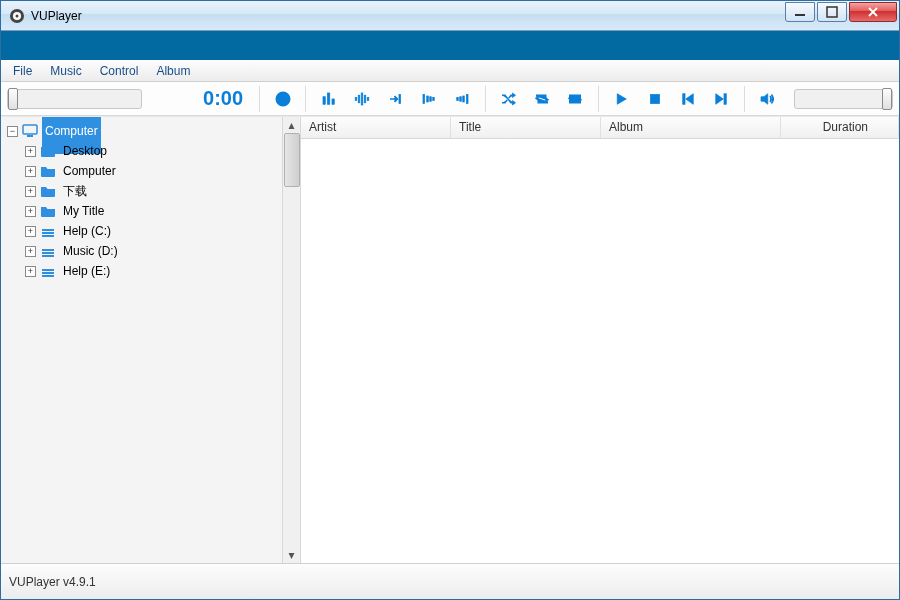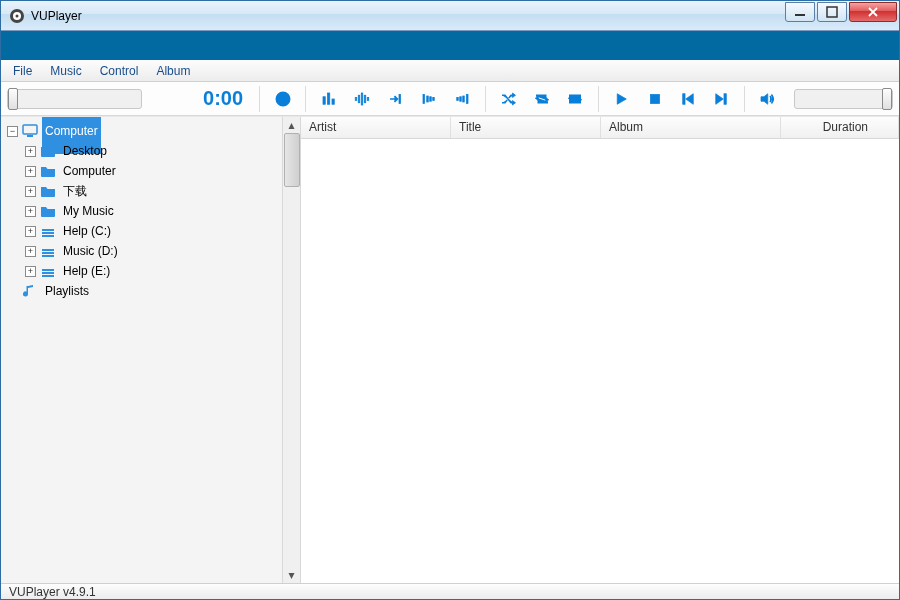--- a/index.html
+++ b/index.html
@@ -43,21 +43,21 @@
   
   .list-pane { flex:1; display:flex; flex-direction:column; background:#fff; }
   .list-header { height:22px; display:flex; border-bottom:1px solid #d8d8d8; background:linear-gradient(to bottom,#fdfdfd,#f0f0f0); }
   .col { border-right:1px solid #e0e0e0; padding:3px 8px; color:#333; }
   .col.artist { width:150px; }
   .col.title  { width:150px; }
   .col.album  { width:180px; }
   .col.duration { flex:1; text-align:right; padding-right:30px; }
   .list-body { flex:1; }
   
-  .statusbar { height:16px; border-top:1px solid #d0d0d0; background:linear-gradient(to bottom,#fdfdfd,#ececec); display:flex; align-items:center; padding:0 8px; color:#333; }
+  .statusbar { height:36px; border-top:1px solid #d0d0d0; background:linear-gradient(to bottom,#fdfdfd,#ececec); display:flex; align-items:center; padding:0 8px; color:#333; }
   .blue { fill:#0a7fd9; stroke:#0a7fd9; }
 </style>
 </head>
 <body>
 
 <div class="window">
 
   <div class="titlebar">
     <span class="app-icon">
       <svg viewBox="0 0 16 16">
@@ -246,21 +246,21 @@
               </span>
               <span class="label">下载</span>
             </div>
             <div class="tree-row depth1">
               <span class="expander">+</span>
               <span class="ico">
                 <svg viewBox="0 0 16 16">
                   <path d="M1 4 h5 l1.5 2 H15 v7 a1 1 0 0 1 -1 1 H2 a1 1 0 0 1 -1 -1 Z" class="folder-fill"></path>
                 </svg>
               </span>
-              <span class="label">My Music</span>
+              <span class="label">My Title</span>
             </div>
             <div class="tree-row depth1">
               <span class="expander">+</span>
               <span class="ico">
                 <svg viewBox="0 0 16 16">
                   <rect x="2" y="6" width="12" height="2" fill="#2f8fe0"></rect>
                   <rect x="2" y="9" width="12" height="2" fill="#2f8fe0"></rect>
                   <rect x="2" y="12" width="12" height="2" fill="#2f8fe0"></rect>
                 </svg>
               </span>
@@ -282,30 +282,20 @@
               <span class="ico">
                 <svg viewBox="0 0 16 16">
                   <rect x="2" y="6" width="12" height="2" fill="#2f8fe0"></rect>
                   <rect x="2" y="9" width="12" height="2" fill="#2f8fe0"></rect>
                   <rect x="2" y="12" width="12" height="2" fill="#2f8fe0"></rect>
                 </svg>
               </span>
               <span class="label">Help (E:)</span>
             </div>
           </div>
-        <div class="tree-row">
-          <span style="width:11px"></span>
-          <span class="ico">
-              <svg viewBox="0 0 16 16">
-                <path d="M6 3 v8 a2.5 2.5 0 1 1 -1.5 -2.3 V3 Z" fill="#2f8fe0"></path>
-                <path d="M6 3 l5 -1 v2 l-5 1 Z" fill="#2f8fe0"></path>
-              </svg>
-            </span>
-          <span class="label">Playlists</span>
-        </div>
       </div>
       <div class="tree-scroll">
         <div class="arrow">▴</div>
         <div class="thumb"></div>
         <div style="flex:1"></div>
         <div class="arrow">▾</div>
       </div>
     </div>
 
     <div class="list-pane">

